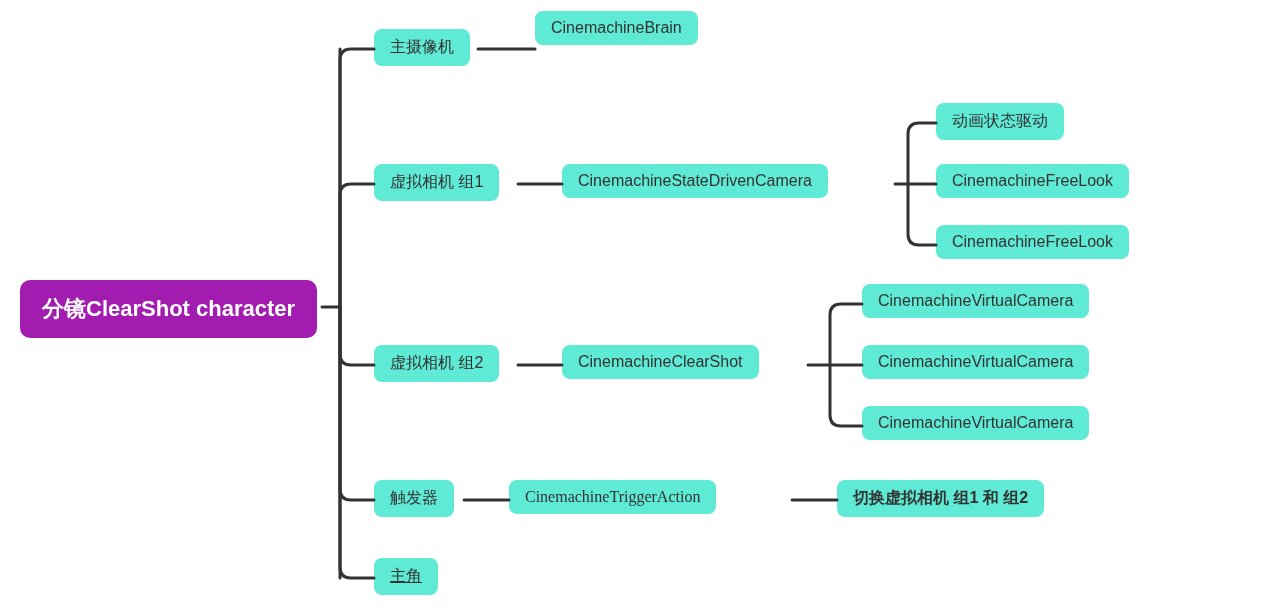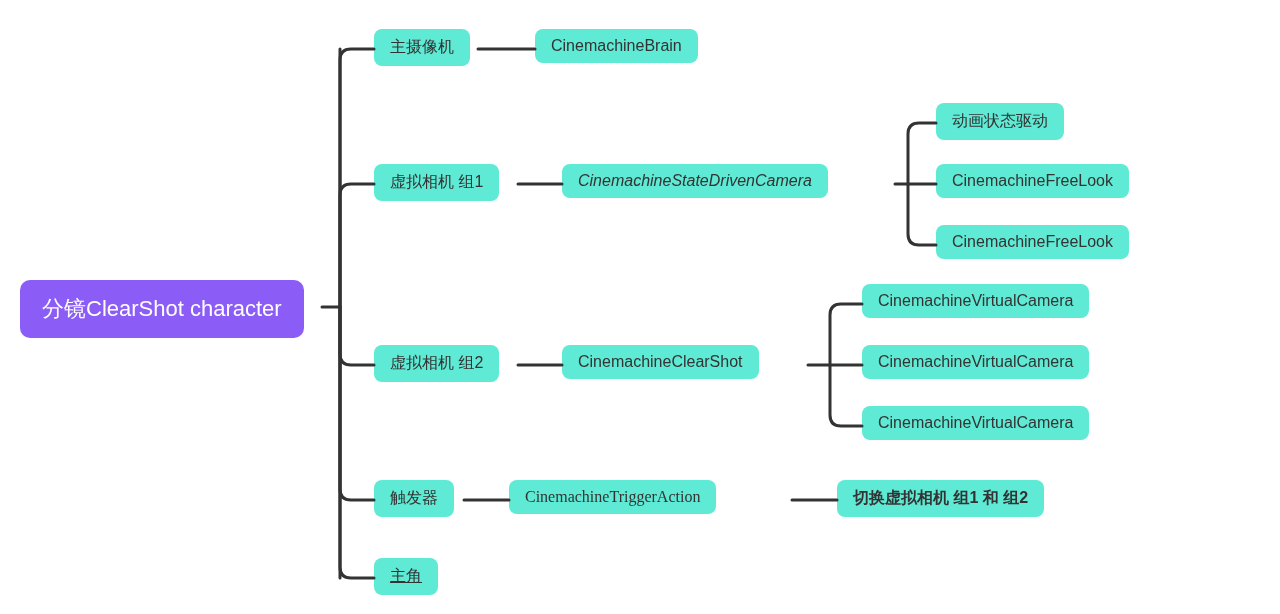--- a/index.html
+++ b/index.html
@@ -9,26 +9,26 @@
     font-family: -apple-system, BlinkMacSystemFont, "Segoe UI", "PingFang SC", "Microsoft YaHei", sans-serif;
     background: #fff;
     width: 1280px;
     height: 614px;
     position: relative;
   }
   .root-node {
     position: absolute;
     left: 20px;
     top: 280px;
-    background: #8b5cf6;
+    background: #a21caf;
     color: #fff;
     padding: 14px 22px;
     border-radius: 10px;
     font-size: 22px;
-    font-weight: 400;
+    font-weight: 700;
   }
   .child-node {
     position: absolute;
     background: #5eead4;
     color: #333;
     padding: 8px 16px;
     border-radius: 8px;
     font-size: 16px;
     white-space: nowrap;
   }
@@ -51,22 +51,22 @@
 <body>
 
 <div class="root-node">分镜ClearShot character</div>
 
 <div class="child-node" style="left:374px; top:29px;">主摄像机</div>
 <div class="child-node" style="left:374px; top:164px;">虚拟相机 组1</div>
 <div class="child-node" style="left:374px; top:345px;text-align:right;">虚拟相机 组2</div>
 <div class="child-node" style="left:374px; top:480px;">触发器</div>
 <div class="child-node" style="left:374px; top:558px;text-decoration:underline;">主角</div>
 
-<div class="child-node" style="left:535px; top:29px;">CinemachineBrain</div>
-<div class="child-node" style="left:562px; top:164px;font-style:italic;">CinemachineStateDrivenCamera</div>
+<div class="child-node" style="left:535px; top:11px;">CinemachineBrain</div>
+<div class="child-node" style="left:562px; top:164px;">CinemachineStateDrivenCamera</div>
 <div class="child-node" style="left:562px; top:345px;">CinemachineClearShot</div>
 <div class="child-node" style="left:509px; top:480px;font-family:Liberation Serif, serif;">CinemachineTriggerAction</div>
 
 <div class="child-node" style="left:936px; top:103px;">动画状态驱动</div>
 <div class="child-node" style="left:936px; top:164px;">CinemachineFreeLook</div>
 <div class="child-node" style="left:936px; top:225px;">CinemachineFreeLook</div>
 
 <div class="child-node" style="left:862px; top:284px;">CinemachineVirtualCamera</div>
 <div class="child-node" style="left:862px; top:345px;">CinemachineVirtualCamera</div>
 <div class="child-node" style="left:862px; top:406px;">CinemachineVirtualCamera</div>

